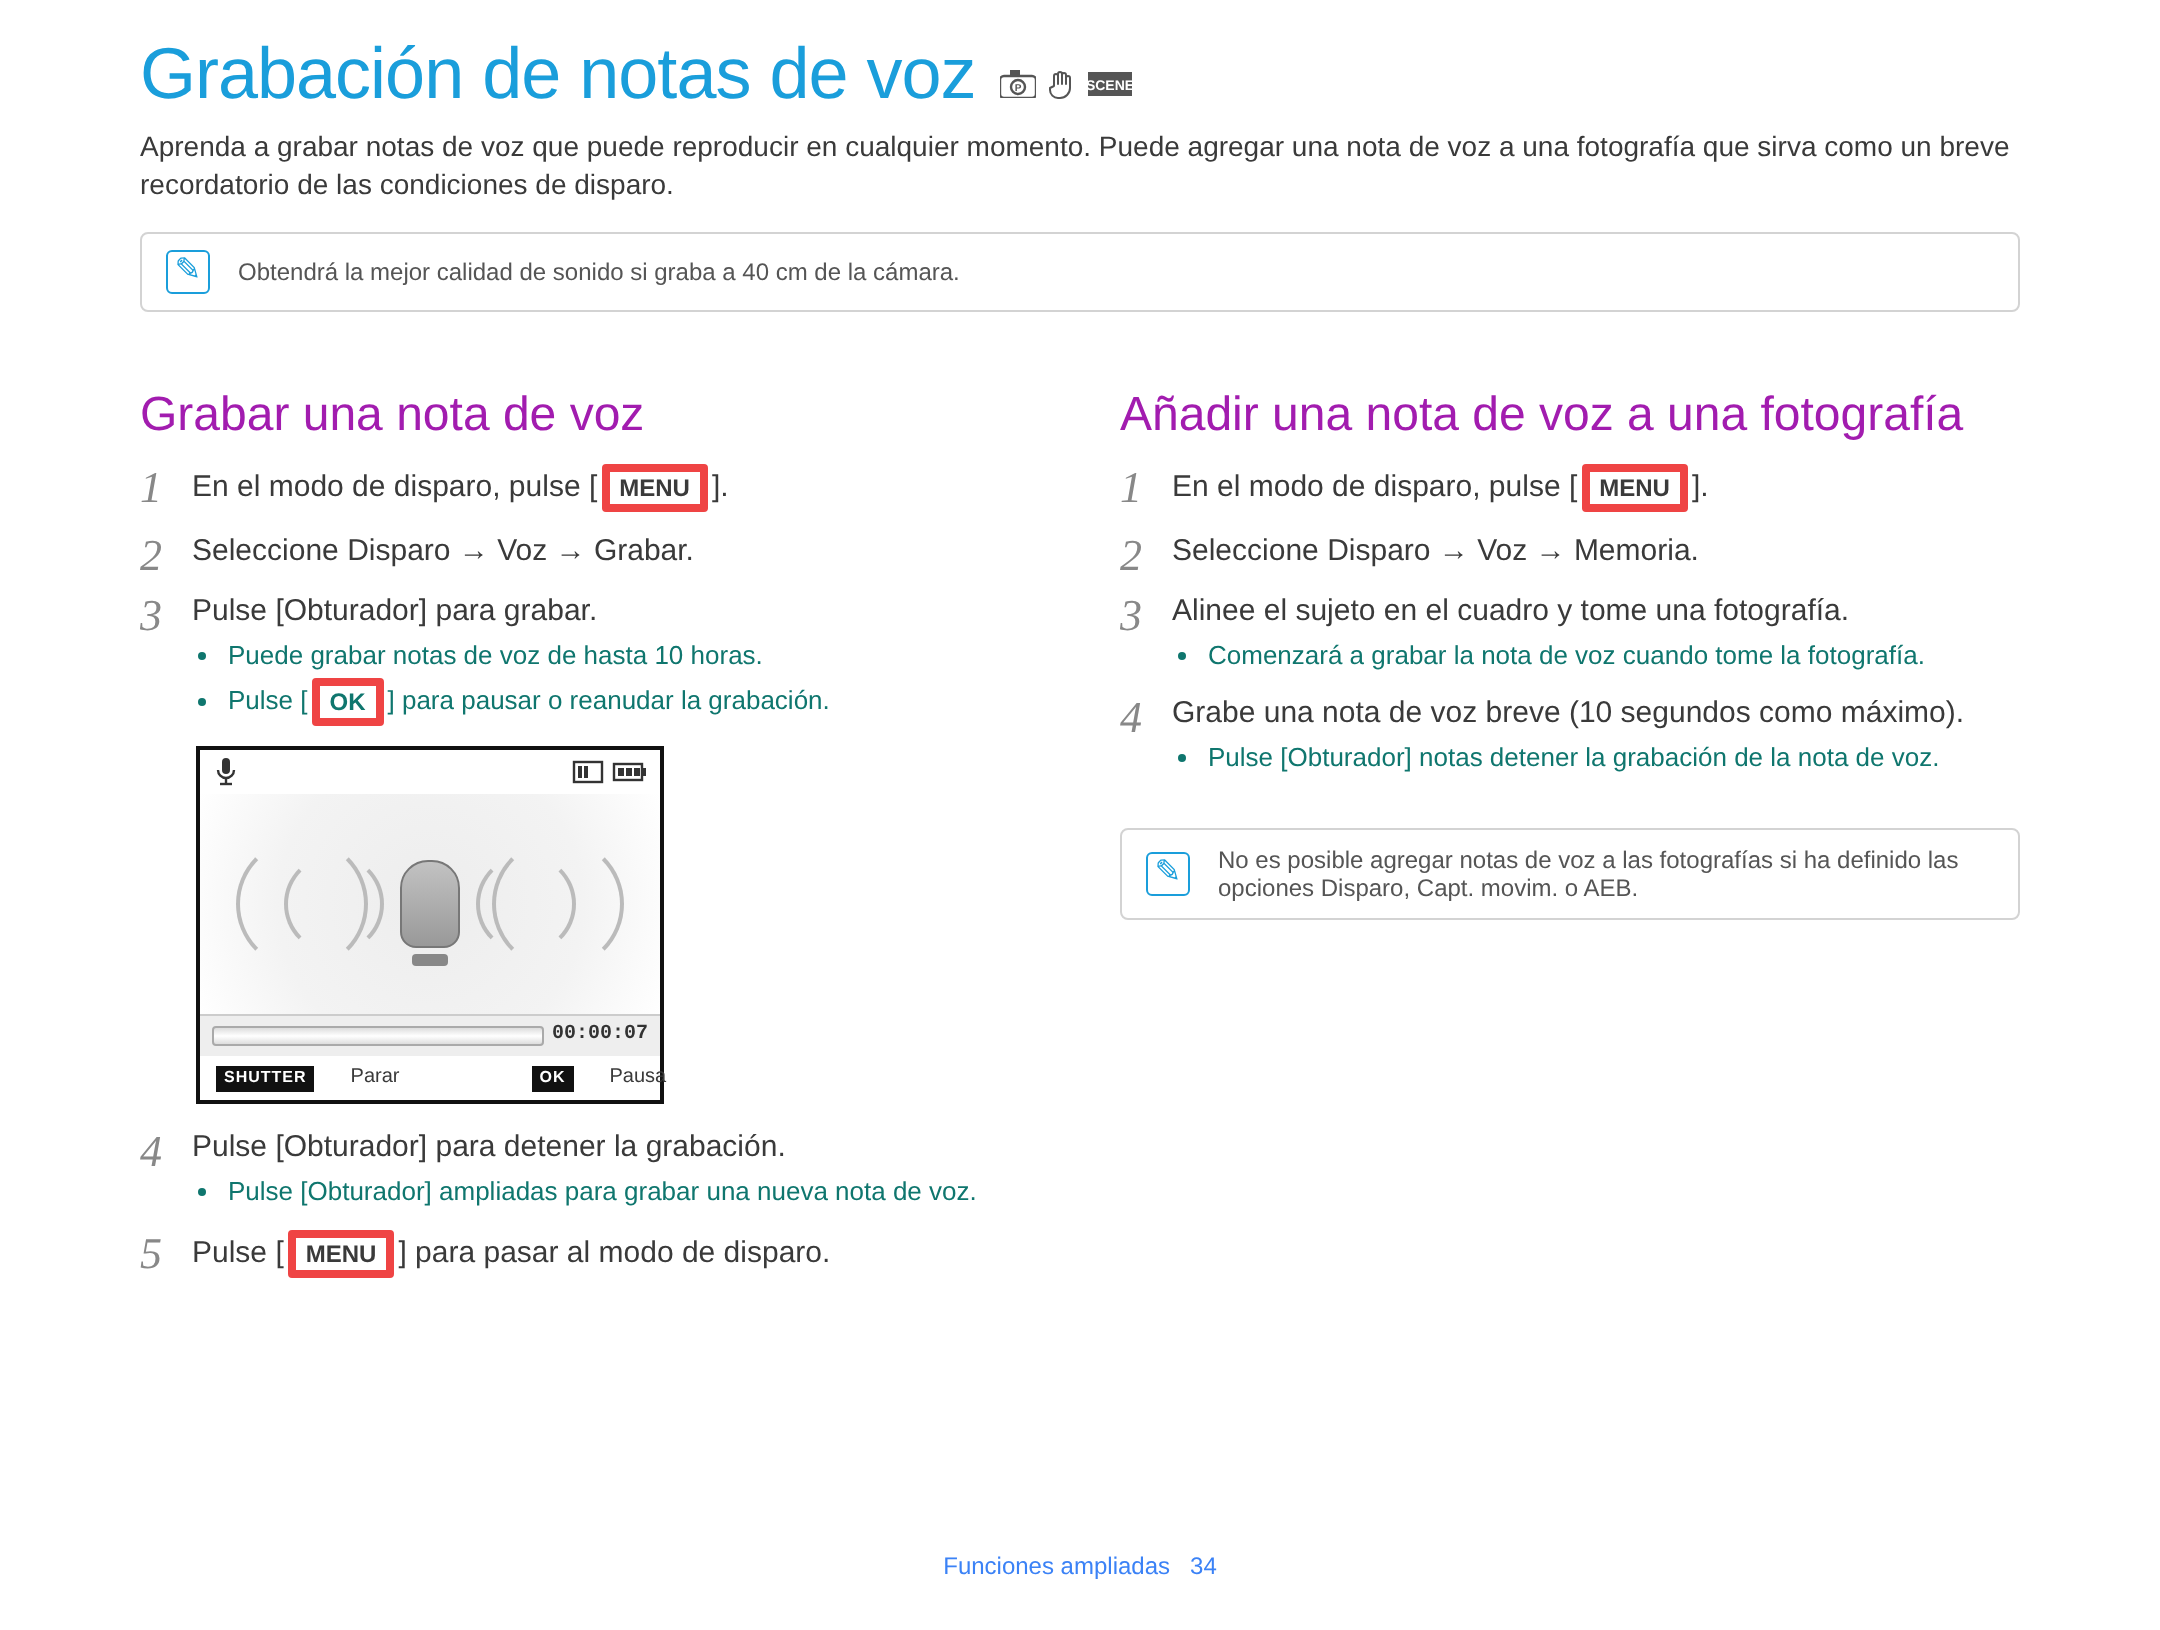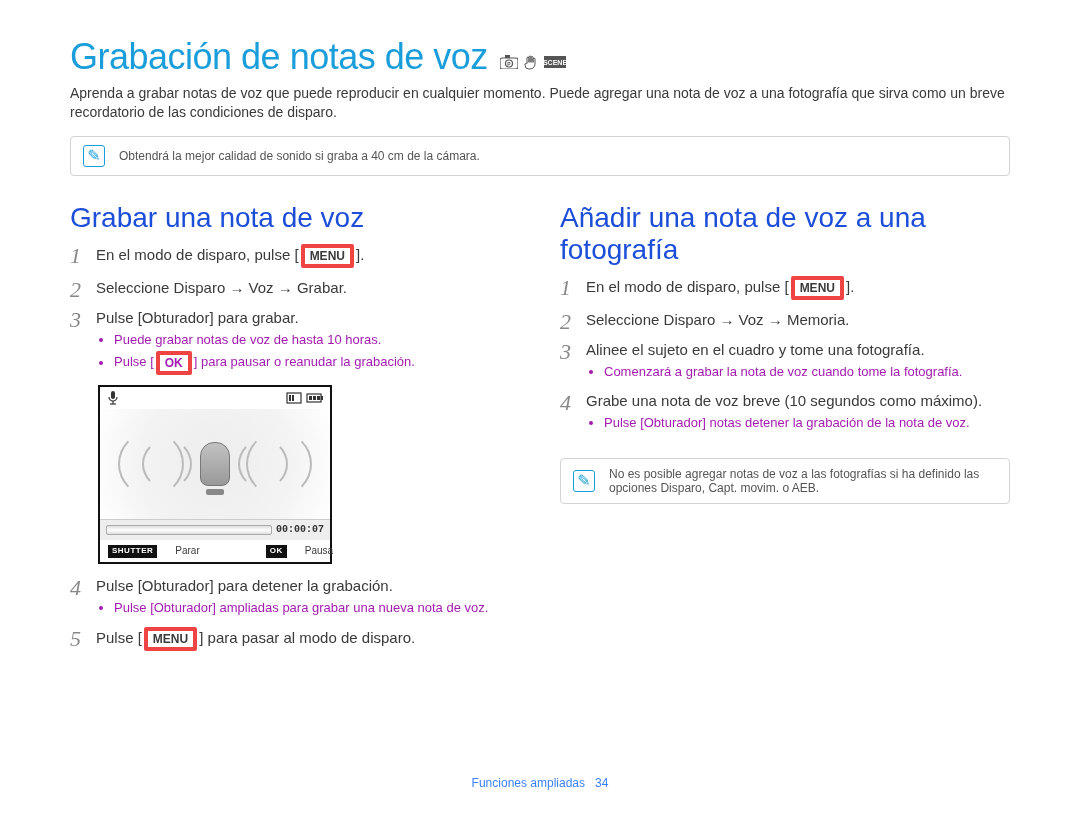--- a/index.html
+++ b/index.html
@@ -7,21 +7,21 @@
     padding: 0;
     background: #fff;
     font-family: Arial, Helvetica, sans-serif;
     color: #3a3a3a;
     width: 1080px;
   }
   .page {
     width: 1080px;
     height: 815px;
     box-sizing: border-box;
-    padding: 36px 70px 30px 70px;
+    padding: 16px 70px 30px 70px;
     position: relative;
   }
   .title-row {
     display: flex;
     align-items: baseline;
     gap: 12px;
     margin-bottom: 6px;
   }
   h1.page-title {
     font-size: 36px;
@@ -68,24 +68,24 @@
       linear-gradient(-45deg, transparent 0, transparent 14px, #fff 14px, #fff 100%);
   }
   .columns {
     display: flex;
     gap: 40px;
   }
   .col {
     flex: 1 1 0;
   }
   h2.section-title {
-    font-size: 28px;
+    font-size: 24px;
     font-weight: 400;
-    color: #1d4ed8;
-    margin: 4px 0 10px 0;
+    color: #a21caf;
+    margin: 16px 0 10px 0;
   }
   ol.steps {
     list-style: none;
     padding: 0;
     margin: 0;
     counter-reset: step;
   }
   ol.steps > li {
     position: relative;
     padding-left: 26px;
@@ -115,21 +115,21 @@
     line-height: 16px;
     vertical-align: middle;
     background: #fff;
     margin: 0 2px;
   }
   ul.sub {
     list-style: disc;
     padding-left: 18px;
     margin: 4px 0 2px 0;
     font-size: 13px;
-    color: #a21caf;
+    color: #0f766e;
   }
   ul.sub li { margin-bottom: 2px; line-height: 1.3; }
   .bold { font-weight: normal; }
 
   
   .screen-illus {
     width: 230px;
     border: 2px solid #111;
     margin: 10px 0 12px 2px;
     background: #fff;

